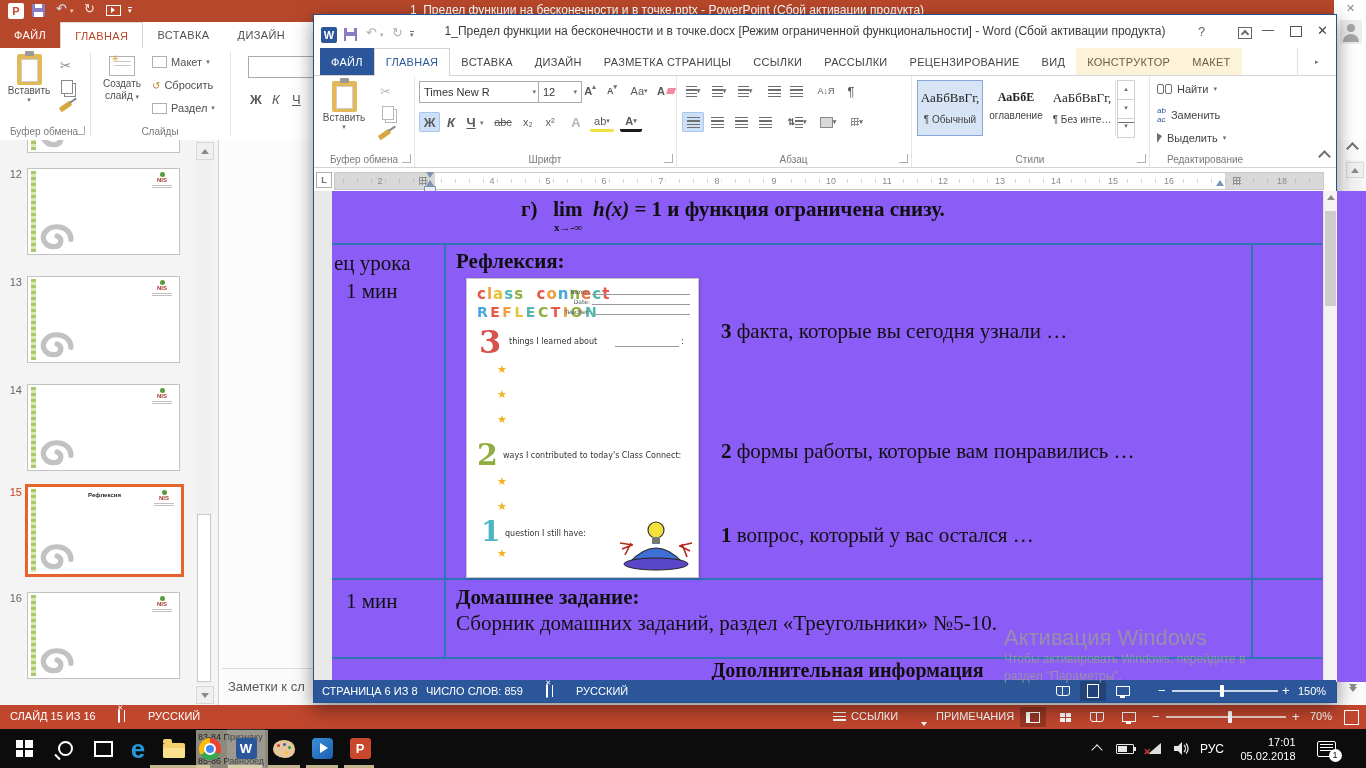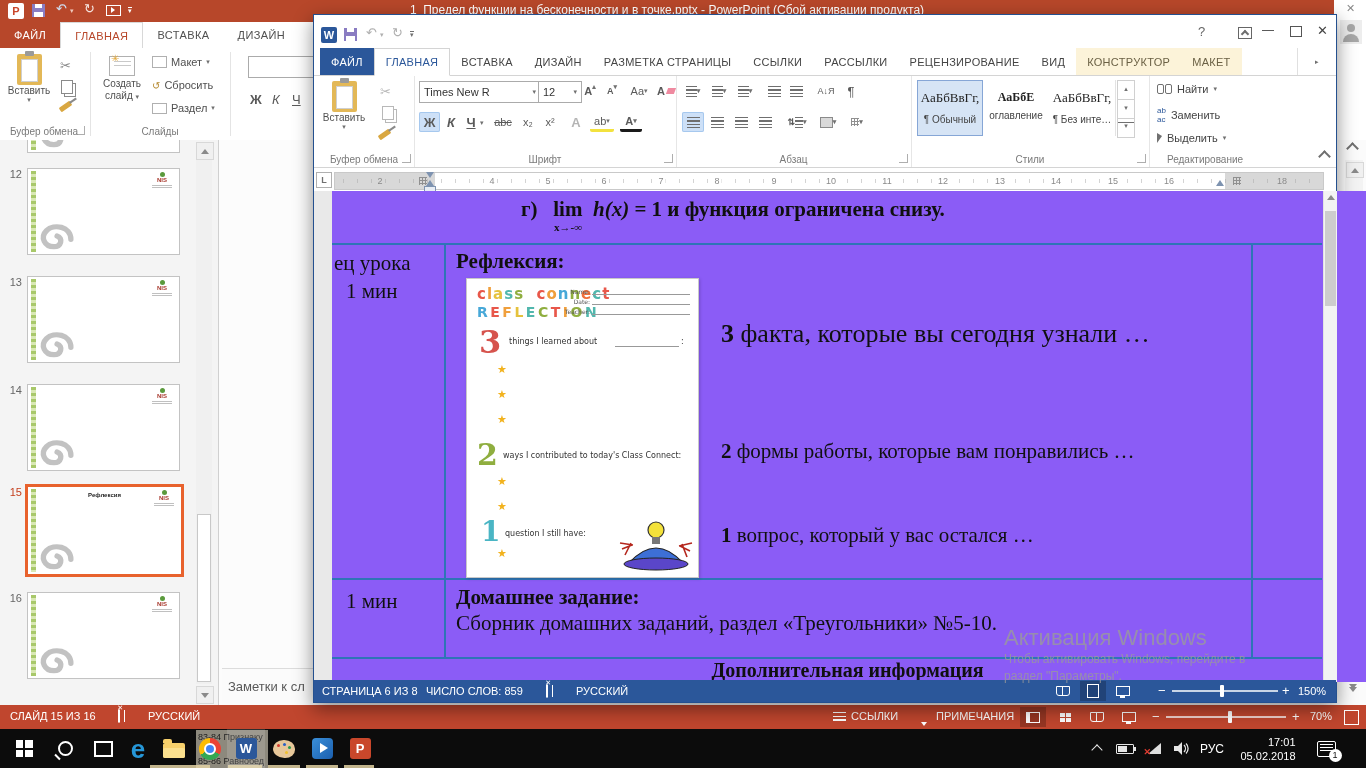--- a/index.html
+++ b/index.html
@@ -394,20 +394,21 @@
 
     <div class="abs flexc" style="left:7px;top:12px;width:16px;height:16px;background:#2b579a;border-radius:2px;color:#fff;font-weight:bold;font-size:11px">W</div>
     <div class="abs" style="left:30px;top:13px;width:13px;height:13px;background:#8a7cc2">
       <span class="abs" style="left:3px;top:0;width:7px;height:4px;background:#fff"></span>
       <span class="abs" style="left:2px;bottom:0;width:9px;height:5px;background:#fff"></span>
     </div>
     <span class="abs" style="left:52px;top:10px;color:#b0b0b0;font-size:13px">↶</span>
     <span class="abs caret" style="left:66px;top:17px;color:#b0b0b0">▾</span>
     <span class="abs" style="left:78px;top:10px;color:#b0b0b0;font-size:13px">↻</span>
     <span class="abs caret" style="left:96px;top:16px;color:#707070;border-top:1px solid #707070">▾</span>
+    <span class="w-title-text">1_Предел функции на бесконечности и в точке.docx [Режим ограниченной функциональности] - Word (Сбой активации продукта)</span>
     <span class="abs" style="left:884px;top:9px;color:#666;font-size:13px">?</span>
     <span class="abs" style="left:924px;top:12px;width:12px;height:10px;border:1px solid #666">
         <span class="chev" style="width:4px;height:4px;margin:3px auto 0;display:block"></span>
       </span>
     <span class="abs" style="left:948px;top:8px;color:#444;font-size:12px">—</span>
     <span class="abs" style="left:976px;top:11px;width:10px;height:9px;border:1px solid #555"></span>
     <span class="abs" style="left:1003px;top:8px;color:#444;font-size:13px">✕</span>
 
     <div class="w-tabs">
       <div class="w-tab file">ФАЙЛ</div>
@@ -680,21 +681,21 @@
         <svg class="abs" style="left:152px;top:238px" width="74" height="56" viewBox="0 0 74 56">
           <path d="M6 38 l6 -12 m-9 6 l10 -4 m-12 -2 l13 2" stroke="#b5281e" stroke-width="1.6" fill="none"></path>
           <path d="M68 40 l-5 -13 m8 7 l-10 -5 m12 -3 l-13 3" stroke="#b5281e" stroke-width="1.6" fill="none"></path>
           <circle cx="37" cy="13" r="8" fill="#f4e23a" stroke="#333" stroke-width="1.2"></circle>
           <rect x="33" y="20" width="8" height="7" fill="#777"></rect>
           <path d="M10 46 Q37 16 64 46 Z" fill="#3d6fd6" stroke="#222" stroke-width="1.2"></path>
           <ellipse cx="37" cy="47" rx="32" ry="6" fill="#5a46c9" stroke="#222" stroke-width="1"></ellipse>
         </svg>
       </div>
 
-      <div class="abs nw" style="left:389px;top:128px;font-size:26px">
+      <div class="abs nw" style="left:389px;top:128px;font-size:21px">
         <b>3</b> <span>факта, которые вы сегодня узнали …</span>
       </div>
       <div class="abs nw" style="left:389px;top:248px;font-size:21px">
         <b>2</b> <span>формы работы, которые вам понравились …</span>
       </div>
       <div class="abs nw" style="left:389px;top:332px;font-size:21px">
         <b>1</b> <span>вопрос, который у вас остался …</span>
       </div>
 
       <div class="abs nw" style="left:14px;top:398px;font-size:21px">1 мин</div>

